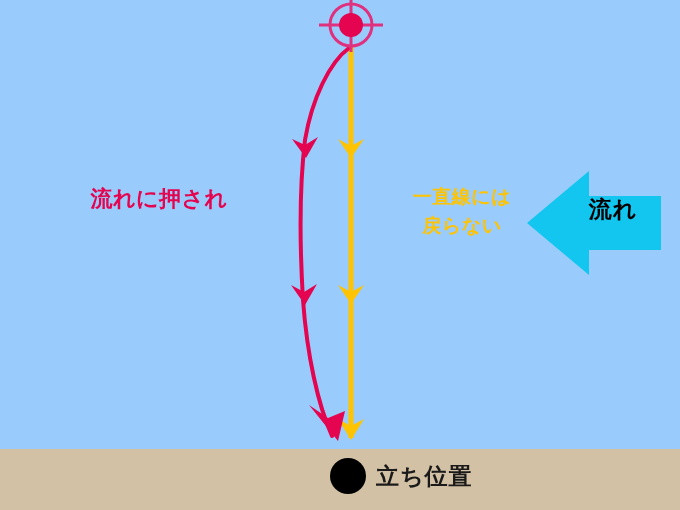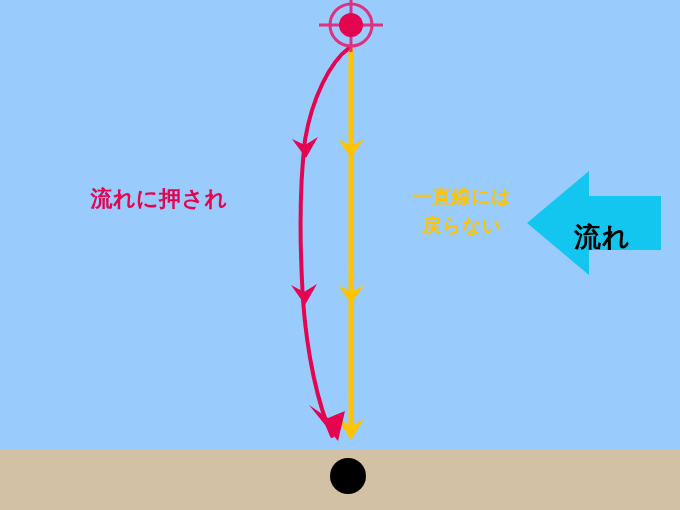--- a/index.html
+++ b/index.html
@@ -55,23 +55,24 @@
   #label-straight {
     left: 382px;
     top: 182px;
     width: 160px;
     font-size: 19px;
     color: #ffc300;
   }
   #current-arrow-label {
     position: absolute;
     left: 574px;
-    top: 219px;
+    top: 194px;
     width: 78px;
-    font-size: 27px;
+    text-align: center;
+    font-size: 23px;
     font-weight: bold;
     color: #000000;
     letter-spacing: 1px;
   }
   #stand-label {
     position: absolute;
     left: 376px;
     top: 461px;
     font-size: 23px;
     font-weight: bold;
@@ -127,14 +128,15 @@
     <div>流れに押され</div>
   </div>
 
   <div class="label-block" id="label-straight">
     <div>一直線には</div>
     <div>戻らない</div>
   </div>
 
   <div id="current-arrow-label">流れ</div>
 
+  <div id="stand-label">立ち位置</div>
 
 </div>
 
 </body></html>

